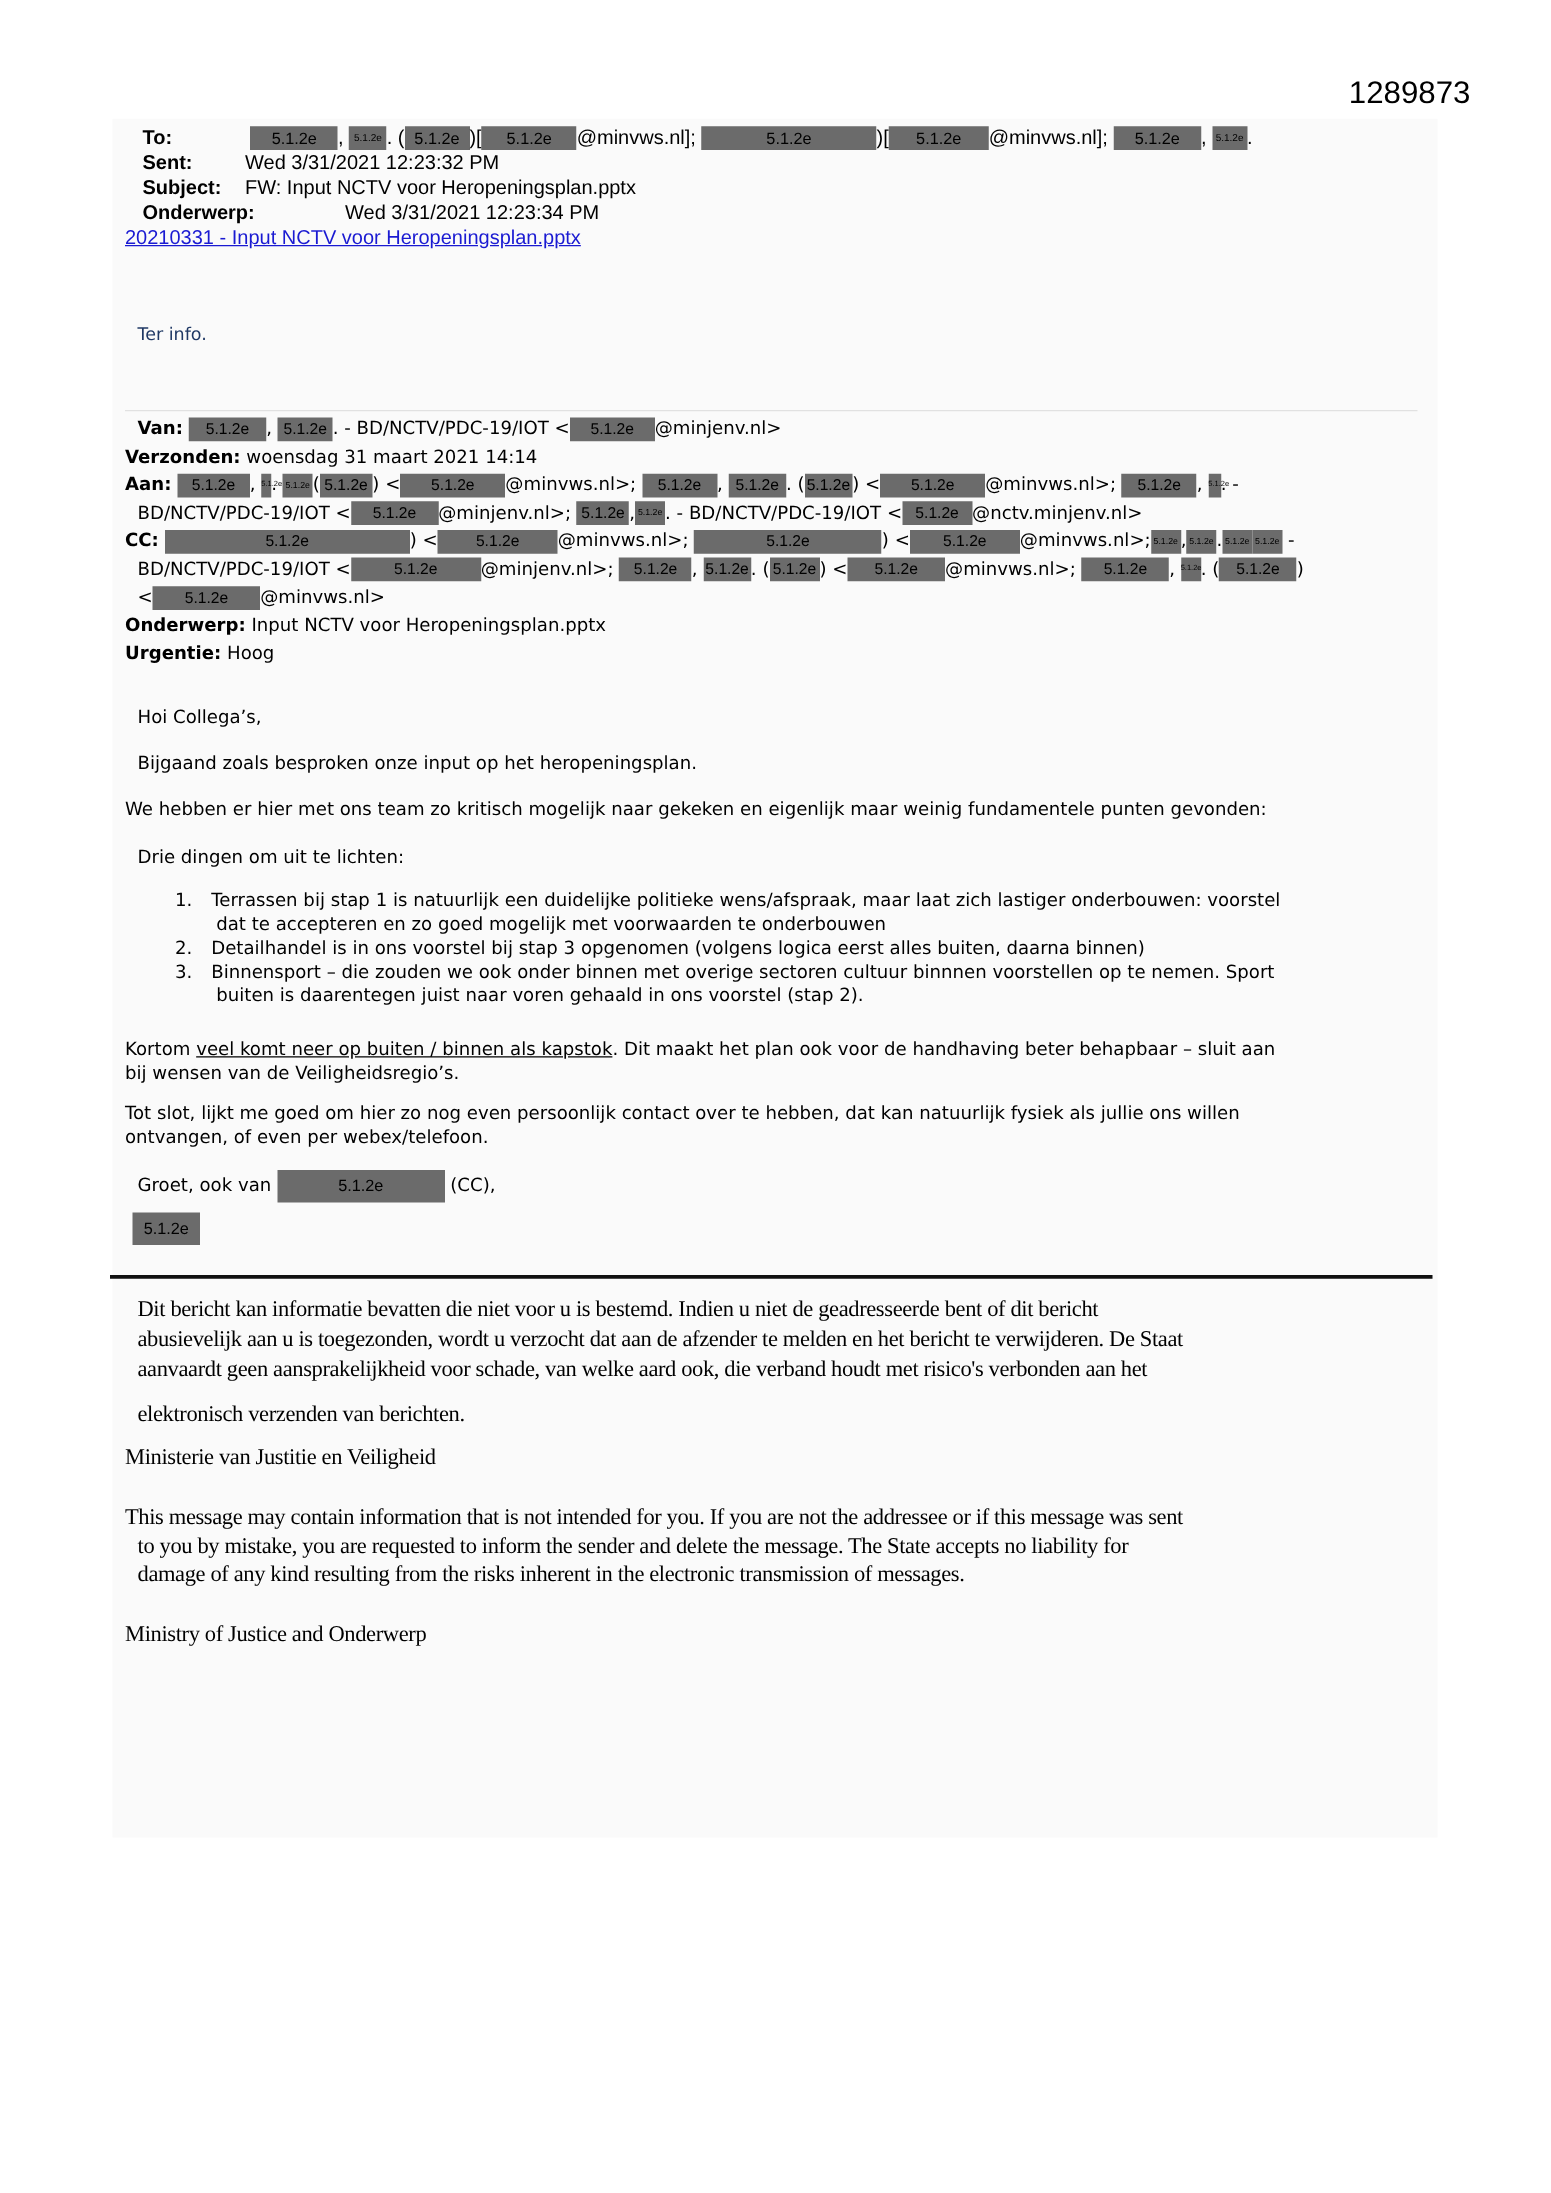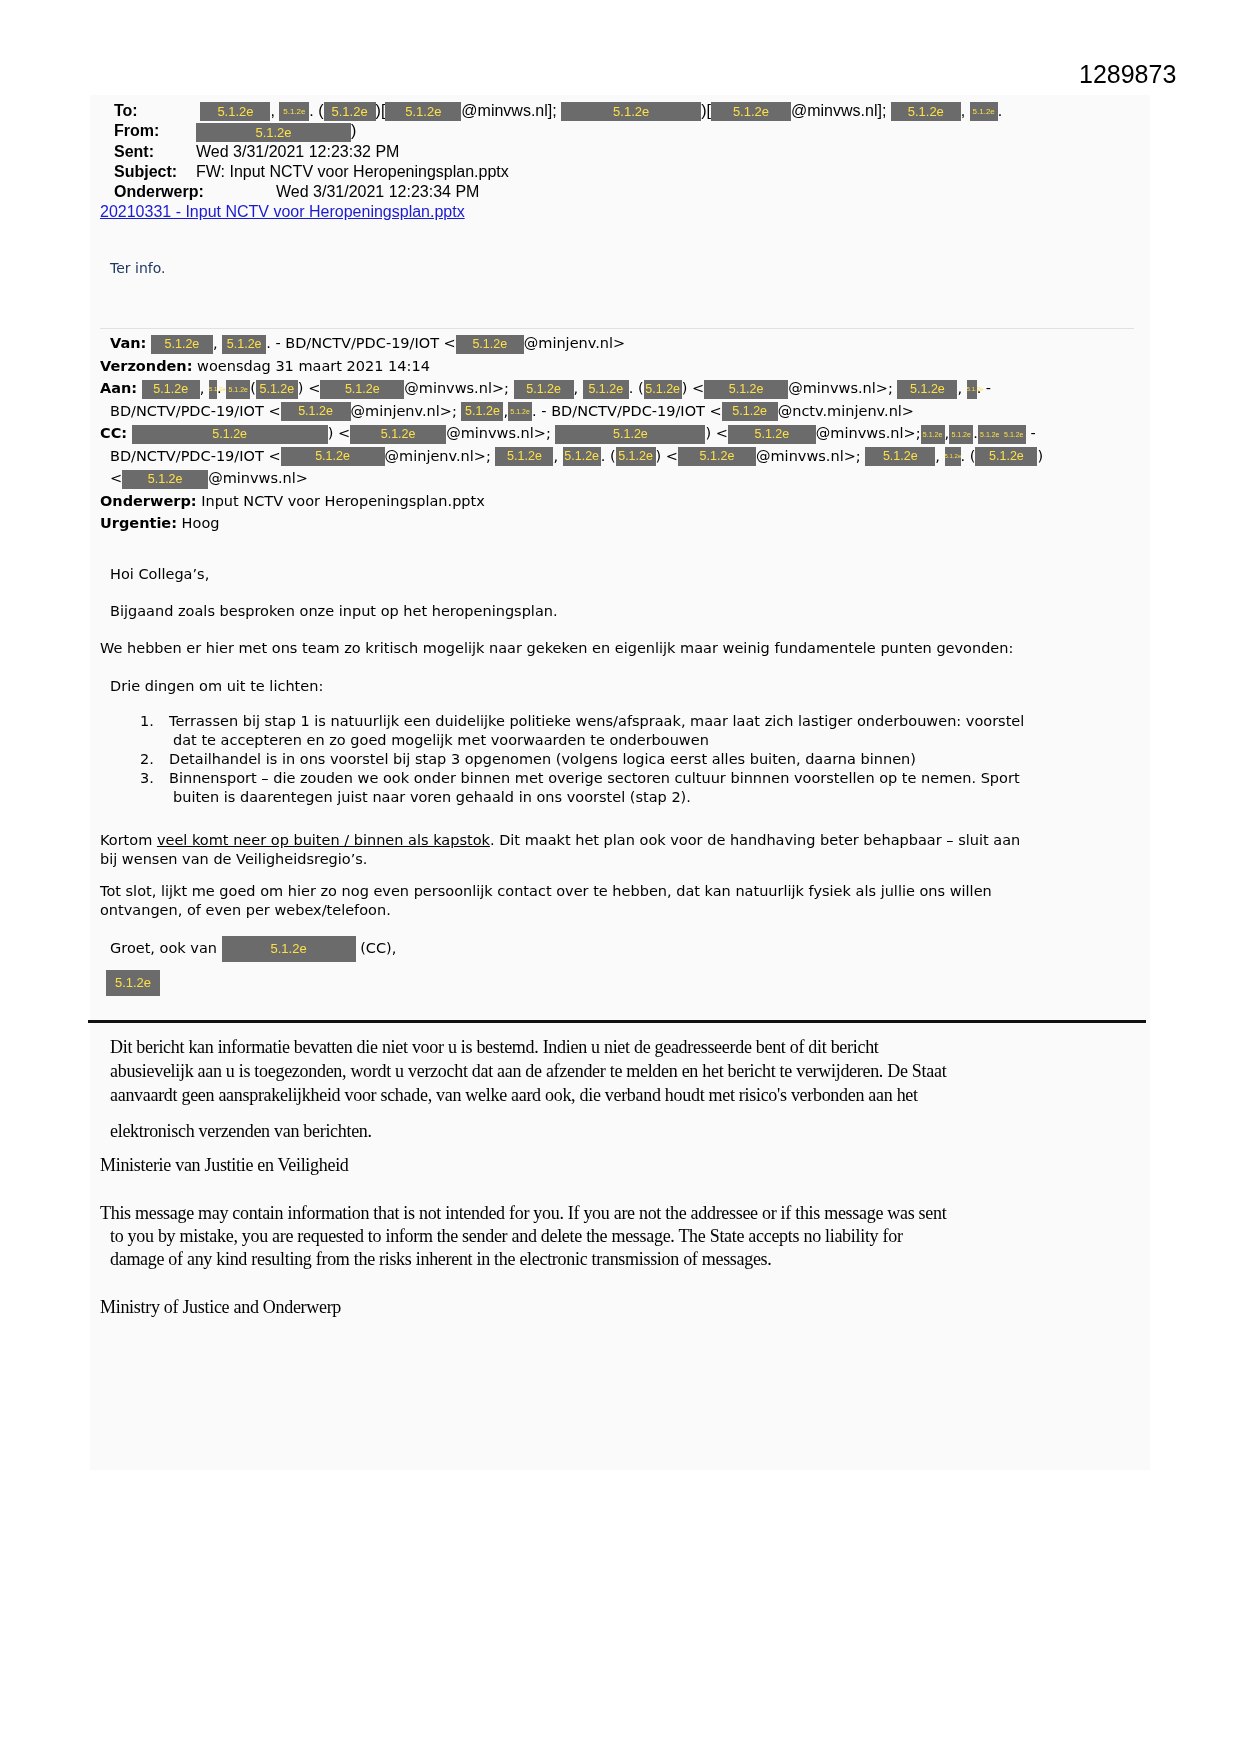--- a/index.html
+++ b/index.html
@@ -1,19 +1,19 @@
 <!DOCTYPE html>
 <html><head>
 <meta charset="utf-8">
 <style>
   html,body{margin:0;padding:0;background:#fff;}
   body{width:1241px;height:1754px;position:relative;overflow:hidden;font-family:"Liberation Sans",sans-serif;color:#000;}
   .docnum{position:absolute;top:60px;left:1079px;font-size:25px;font-family:"Liberation Sans",sans-serif;}
   .panel{position:absolute;left:90px;top:95px;width:1060px;height:1375px;background:#fafafa;}
-  .r{display:inline-block;background:#6b6b6b;color:#fde047;font-family:"Liberation Sans",sans-serif;text-align:center;vertical-align:middle;line-height:1;padding:3px 0;}
+  .r{display:inline-block;background:#6b6b6b;color:#000000;font-family:"Liberation Sans",sans-serif;text-align:center;vertical-align:middle;line-height:1;padding:3px 0;}
   .hdr{position:absolute;left:100px;top:101px;font-size:16px;line-height:20px;width:1040px;}
   .hdr .lbl{font-weight:bold;display:inline-block;margin-left:14px;}
   .hdr .row{white-space:nowrap;}
   .hdr .r{font-size:13px;height:15px;line-height:15px;padding:2px 0;}
   .att{color:#1a1ad2;text-decoration:underline;}
   .terinfo{position:absolute;left:110px;top:260px;font-family:"DejaVu Sans",sans-serif;font-size:14px;color:#1f3864;}
   .sep{position:absolute;left:100px;top:328px;width:1034px;height:1px;background:#e1e1e1;}
   .fwd{position:absolute;left:100px;top:332px;width:1040px;font-family:"DejaVu Sans",sans-serif;font-size:14.5px;line-height:22.5px;}
   .fwd .row{white-space:nowrap;}
   .fwd .lbl{font-weight:bold;margin-top:12px;}
@@ -35,23 +35,20 @@
 <div class="panel"></div>
 
 <div class="hdr">
   <div class="row">
     <span class="lbl" style="width:82px">To:</span>
     <span class="r" style="width:70px">5.1.2e</span>,
     <span class="r" style="width:30px;font-size:8px">5.1.2e</span>. (<span class="r" style="width:52px">5.1.2e</span>)[<span class="r" style="width:76px">5.1.2e</span><span>@minvws.nl];</span>
     <span class="r" style="width:140px">5.1.2e</span>)[<span class="r" style="width:80px">5.1.2e</span><span>@minvws.nl];</span>
     <span class="r" style="width:70px">5.1.2e</span>,
     <span class="r" style="width:28px;font-size:8px">5.1.2e</span>.
-  </div>
-  <div class="row">
-    <span class="lbl" style="width:82px">From:</span><span class="r" style="width:155px">5.1.2e</span>)
   </div>
   <div class="row">
     <span class="lbl" style="width:82px">Sent:</span><span>Wed 3/31/2021 12:23:32 PM</span>
   </div>
   <div class="row">
     <span class="lbl" style="width:82px">Subject:</span><span>FW: Input NCTV voor Heropeningsplan.pptx</span>
   </div>
   <div class="row">
     <span class="lbl" style="width:162px">Onderwerp:</span><span>Wed 3/31/2021 12:23:34 PM</span>
   </div>

